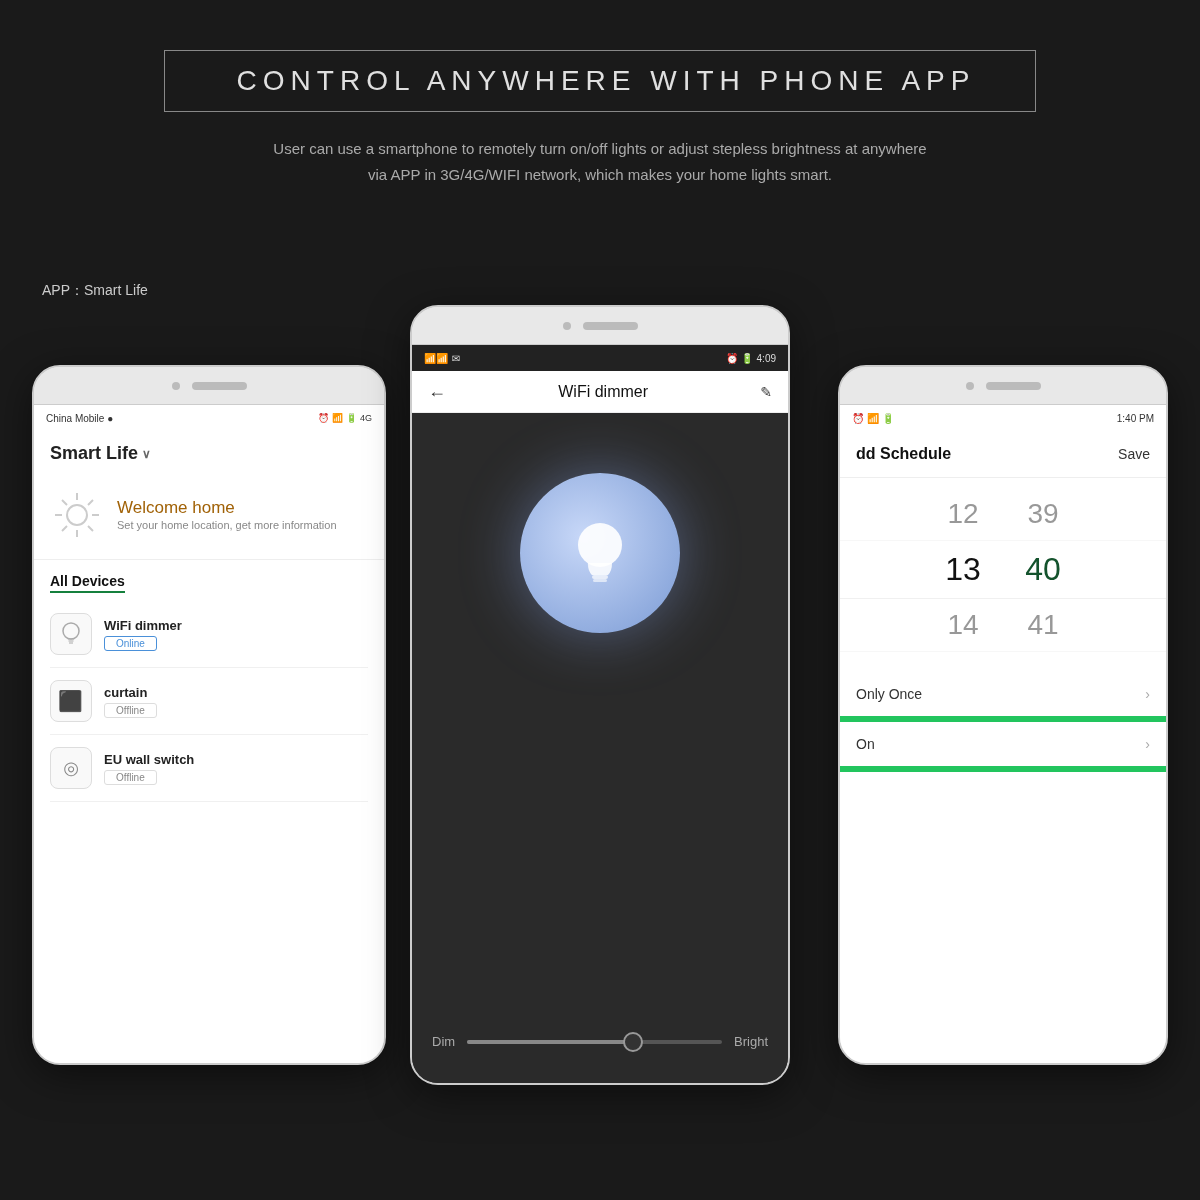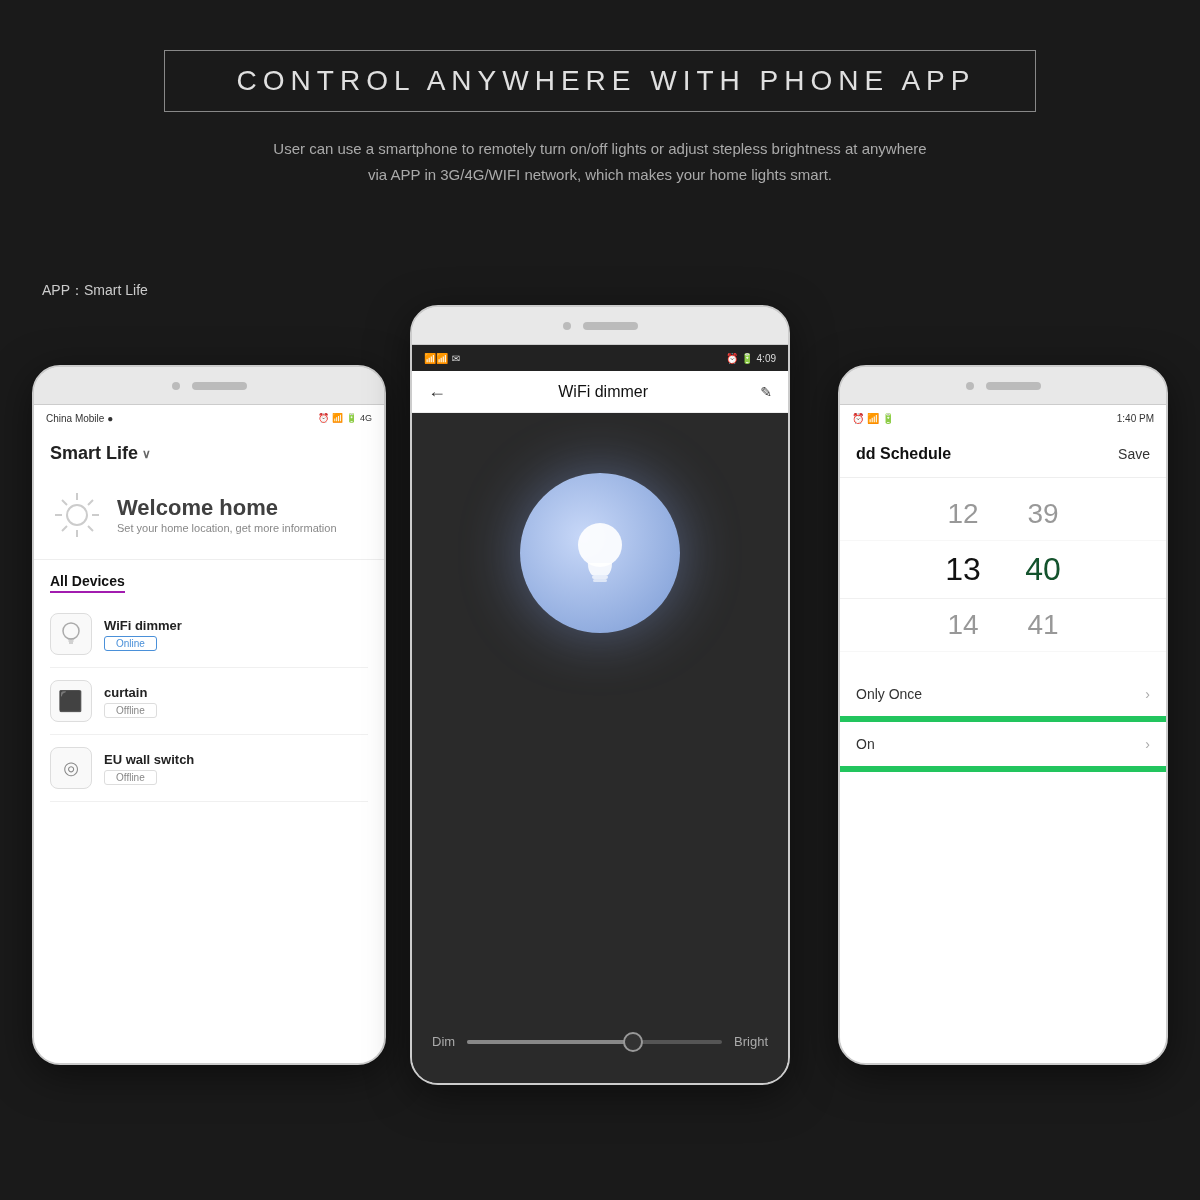--- a/index.html
+++ b/index.html
@@ -171,39 +171,39 @@
       padding: 16px;
       border-bottom: 1px solid #eee;
     }
     .sun-icon-container {
       width: 55px;
       height: 55px;
       position: relative;
       flex-shrink: 0;
     }
     .welcome-text h3 {
-      font-size: 22px;
-      font-weight: bold;
-      color: #404040;
+      font-size: 17px;
+      font-weight: normal;
+      color: #a16207;
     }
     .welcome-text p {
       font-size: 11px;
       color: #888;
       line-height: 1.4;
     }
 
     .devices-section {
       padding: 12px 16px;
     }
     .devices-title {
       font-size: 14px;
       font-weight: bold;
       color: #111;
       margin-bottom: 8px;
-      border-bottom: 2px solid #a21caf;
+      border-bottom: 2px solid #15803d;
       display: inline-block;
       padding-bottom: 2px;
     }
 
     .device-item {
       display: flex;
       align-items: center;
       gap: 12px;
       padding: 12px 0;
       border-bottom: 1px solid #f0f0f0;

